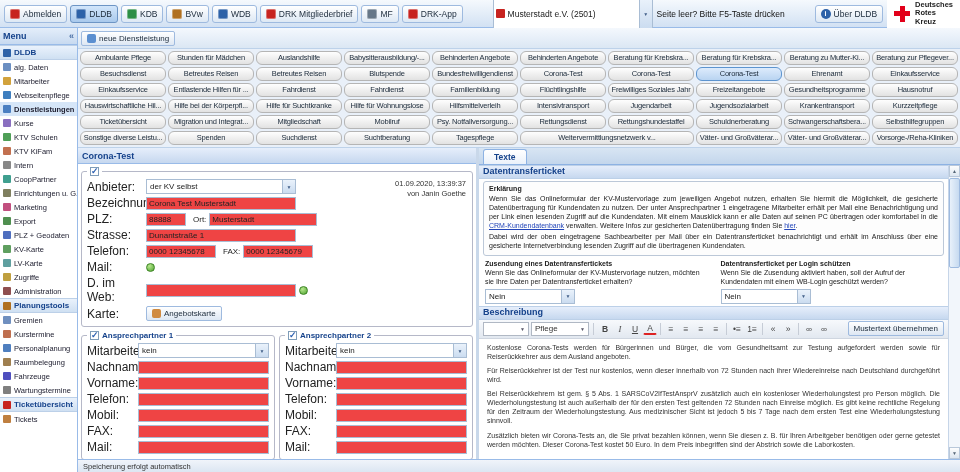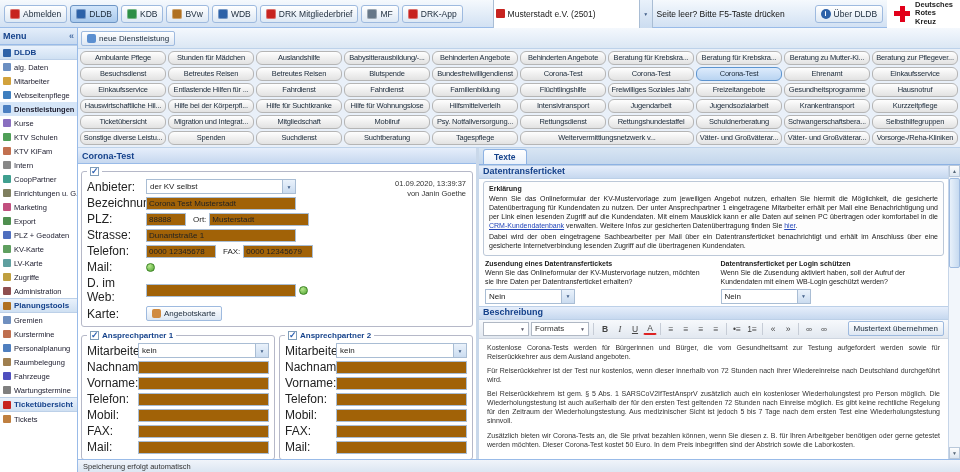--- a/index.html
+++ b/index.html
@@ -22,23 +22,23 @@
   .logo-cross::before { content:""; position:absolute; left:6.5px; top:1px; width:5px; height:16px; background:#e2001a; }
   .logo-cross::after { content:""; position:absolute; left:1px; top:6.5px; width:16px; height:5px; background:#e2001a; }
   .logo-text { font-size:7.5px; font-weight:bold; color:#222; line-height:1.15; }
 
   
   .combo { display:inline-flex; align-items:center; height:15px; background:#fff; border:1px solid #a9bdd4; font-size:8px; overflow:hidden; }
   .combo .val { flex:1; padding:0 3px; white-space:nowrap; overflow:hidden; }
   .combo .trigger { width:13px; align-self:stretch; flex:0 0 13px; background:linear-gradient(#eaf2fb,#cbdcf0); border-left:1px solid #a9bdd4; color:#44618a; font-size:5px; display:flex; align-items:center; justify-content:center; }
   .org-combo { width:160px; height:31px; font-size:8.5px; }
   .org-ico { width:9px; height:9px; background:#c7231f; border-radius:1px; margin-left:2px; flex:0 0 9px; }
-  input.fi { height:13px; border:1px solid #a9bdd4; font-size:8px; padding:0 2px; font-family:inherit; color:#222; background:#a16207; }
+  input.fi { height:13px; border:1px solid #a9bdd4; font-size:8px; padding:0 2px; font-family:inherit; color:#222; background:#ef4444; }
   .grow { flex:1; min-width:0; }
-  .w150{width:150px;} .w100{width:100px;} .w40{width:40px;} .w70{width:70px;} .w90{width:90px;}
+  .w150{width:150px;} .w100{width:108px;} .w40{width:40px;} .w70{width:70px;} .w90{width:90px;}
   .cb { width:9px; height:9px; border:1px solid #7f9db9; background:#fff; display:inline-block; position:relative; flex:0 0 9px; }
   .cb.checked::after { content:"✓"; position:absolute; left:0px; top:-2px; font-size:9px; color:#2a5fb0; font-weight:bold; }
   .green-dot { width:9px; height:9px; border-radius:50%; background:radial-gradient(circle at 35% 30%, #b8e88f, #4da32f); border:1px solid #3c8424; flex:0 0 9px; }
 
   
   .body-row { flex:1; display:flex; min-height:0; }
 
   
   .sidebar { width:78px; flex:0 0 78px; border-right:1px solid #99bbe8; display:flex; flex-direction:column; background:#fff; }
   .sidebar-header { height:17px; flex:0 0 17px; background:linear-gradient(#e4eefa,#c8daf0); border-bottom:1px solid #99bbe8; display:flex; align-items:center; justify-content:space-between; padding:0 3px; font-weight:bold; color:#15428b; font-size:9px; }
@@ -541,21 +541,21 @@
 
               <div class="section-header">
                 <span>Beschreibung</span>
               </div>
               <div class="editor-toolbar">
                 <span class="ed-select" style="width:46px">
                   <span></span>
                   <span class="car">▼</span>
                 </span>
                 <span class="ed-select" style="width:58px">
-                  <span>Formats</span>
+                  <span>Pflege</span>
                   <span class="car">▼</span>
                 </span>
                 <span class="ed-sep"></span>
                 <span id="ed-btns" style="display:inline-flex;align-items:center;gap:1px">
                     <span class="ed-btn g-bold">B</span>
                     <span class="ed-btn g-italic">I</span>
                     <span class="ed-btn g-underline">U</span>
                     <span class="ed-btn g-color">A</span>
                     <span class="ed-sep"></span>
                     <span class="ed-btn">≡</span>

